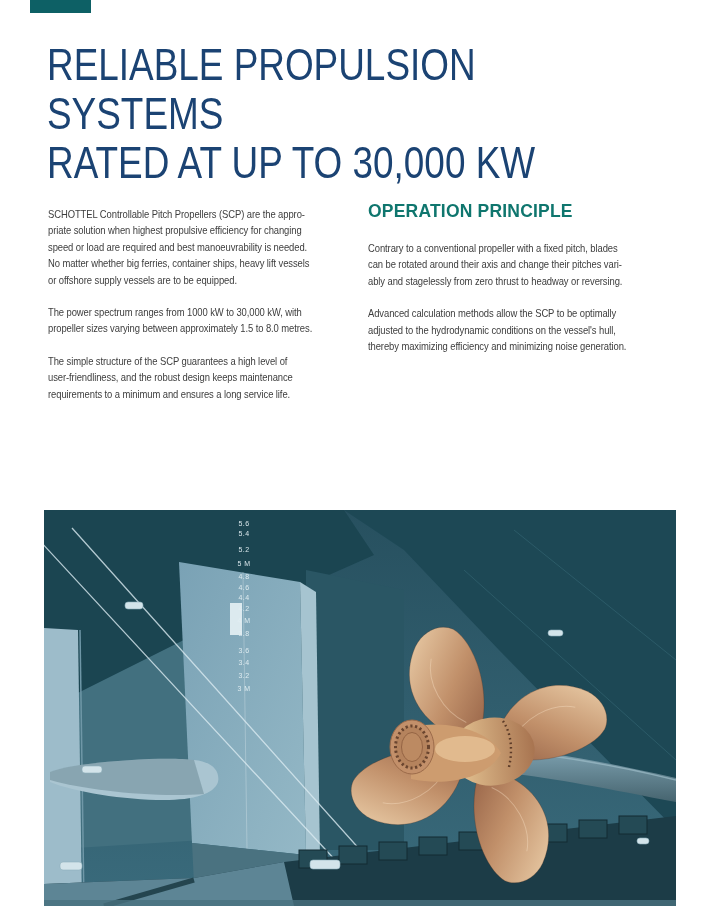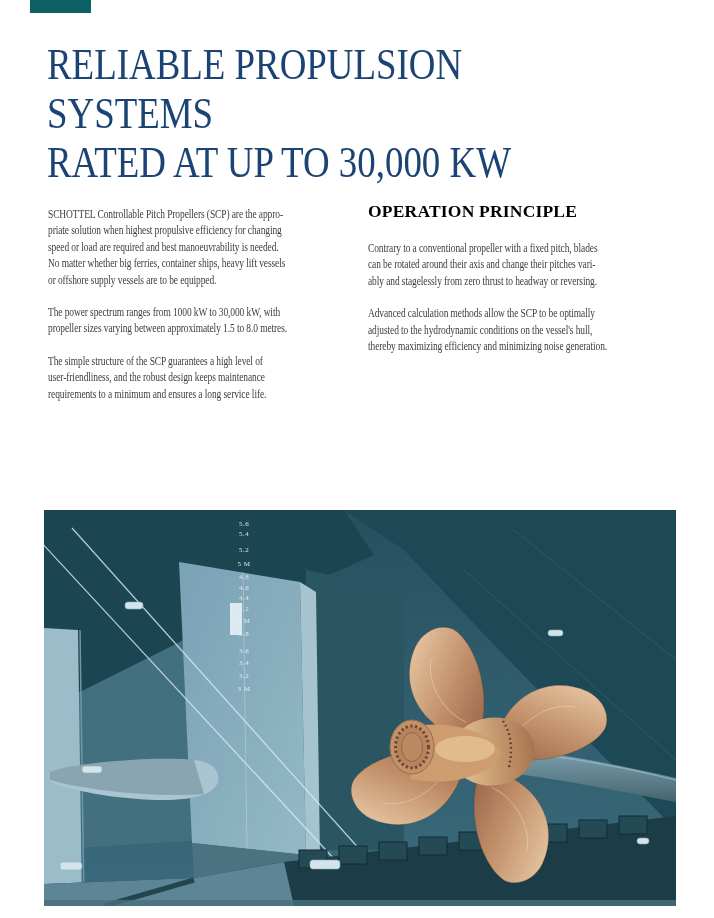--- a/index.html
+++ b/index.html
@@ -1,25 +1,25 @@
 <!DOCTYPE html>
 <html><head>
 <meta charset="utf-8">
 <style>
   html,body{margin:0;padding:0;background:#ffffff;}
   .page{position:relative;width:714px;height:918px;background:#ffffff;overflow:hidden;
-        font-family:Liberation Serif, serif;}
+        font-family:Liberation Sans, sans-serif;}
   .corner-tab{position:absolute;left:30px;top:0;width:61px;height:13px;background:#0d6065;}
   .page-title{position:absolute;left:47px;top:40px;margin:0;font-weight:400;
         font-size:45px;line-height:49px;color:#1b4373;white-space:pre-line;
         transform:scaleX(0.82);transform-origin:0 0;letter-spacing:0px;}
   .col-left{position:absolute;left:48px;top:206px;width:372px;
         transform:scaleX(0.82);transform-origin:0 0;}
   .col-right-head{position:absolute;left:368px;top:201px;margin:0;
-        font-size:17.5px;font-weight:bold;color:#000000;letter-spacing:0.2px;}
+        font-size:17.5px;font-weight:bold;color:#0f766e;letter-spacing:0.2px;}
   .col-right-body{position:absolute;left:368px;top:240px;width:380px;
         transform:scaleX(0.82);transform-origin:0 0;}
   .body-par{margin:0 0 16px 0;font-size:11.5px;line-height:16.4px;color:#3d3d3d;
         white-space:pre-line;letter-spacing:-0.1px;}
   .photo{position:absolute;left:44px;top:510px;width:632px;height:396px;overflow:hidden;}
   .photo svg{display:block;}
   .draft-mark{position:absolute;left:188px;width:24px;text-align:center;
         font-size:7px;line-height:8px;color:#e3eff3;opacity:.95;letter-spacing:.5px;}
 </style>
 </head>

